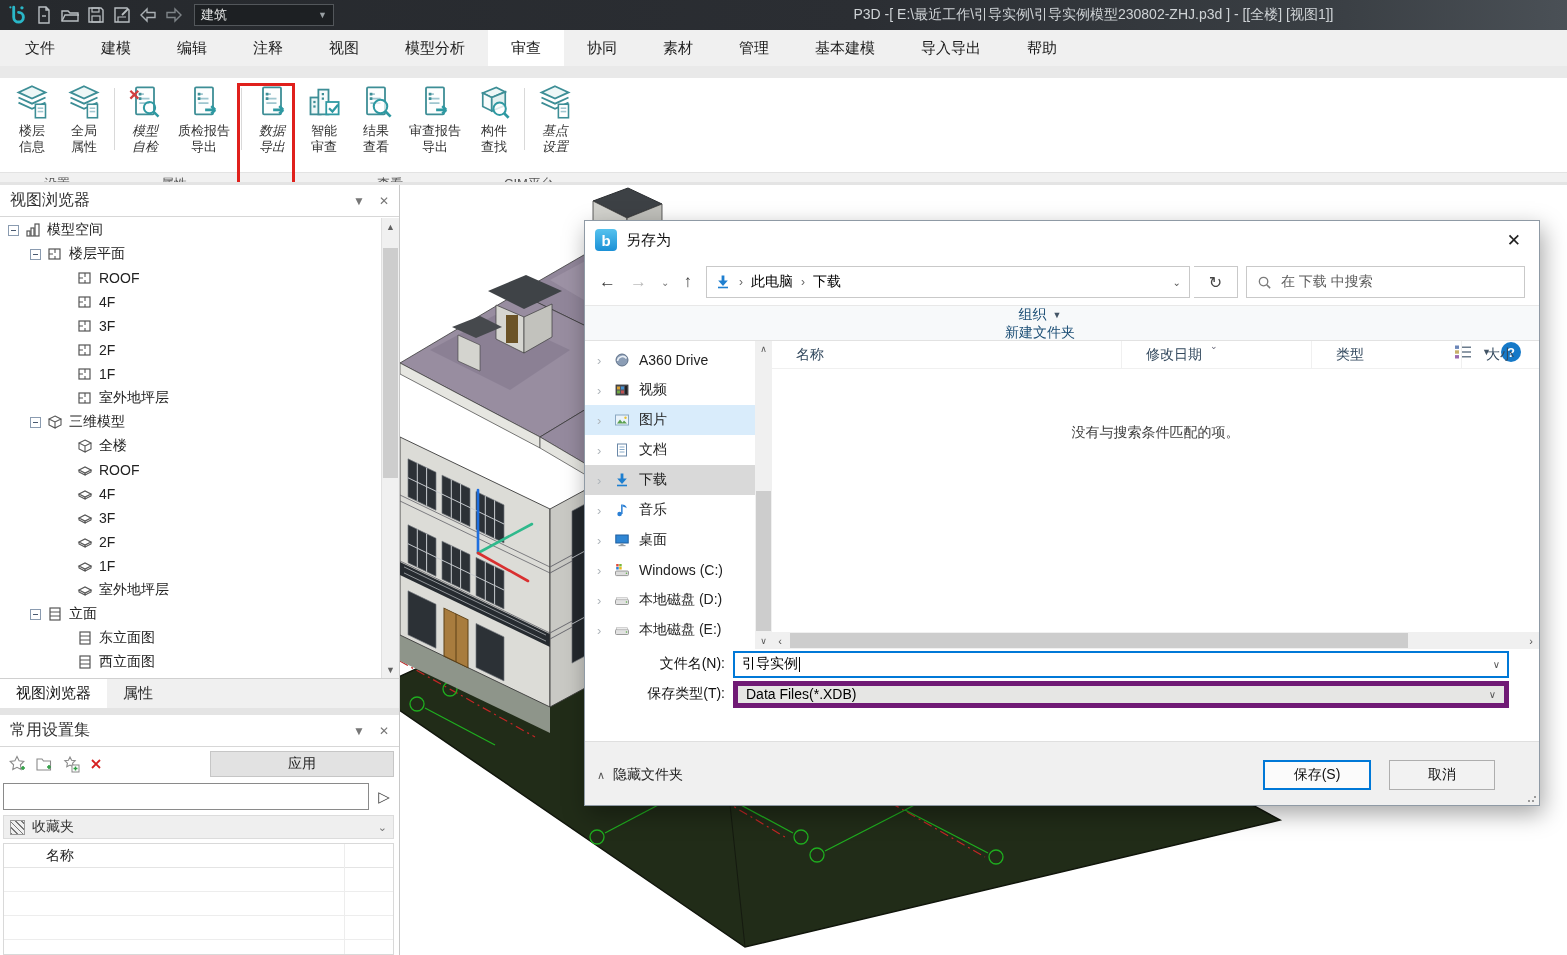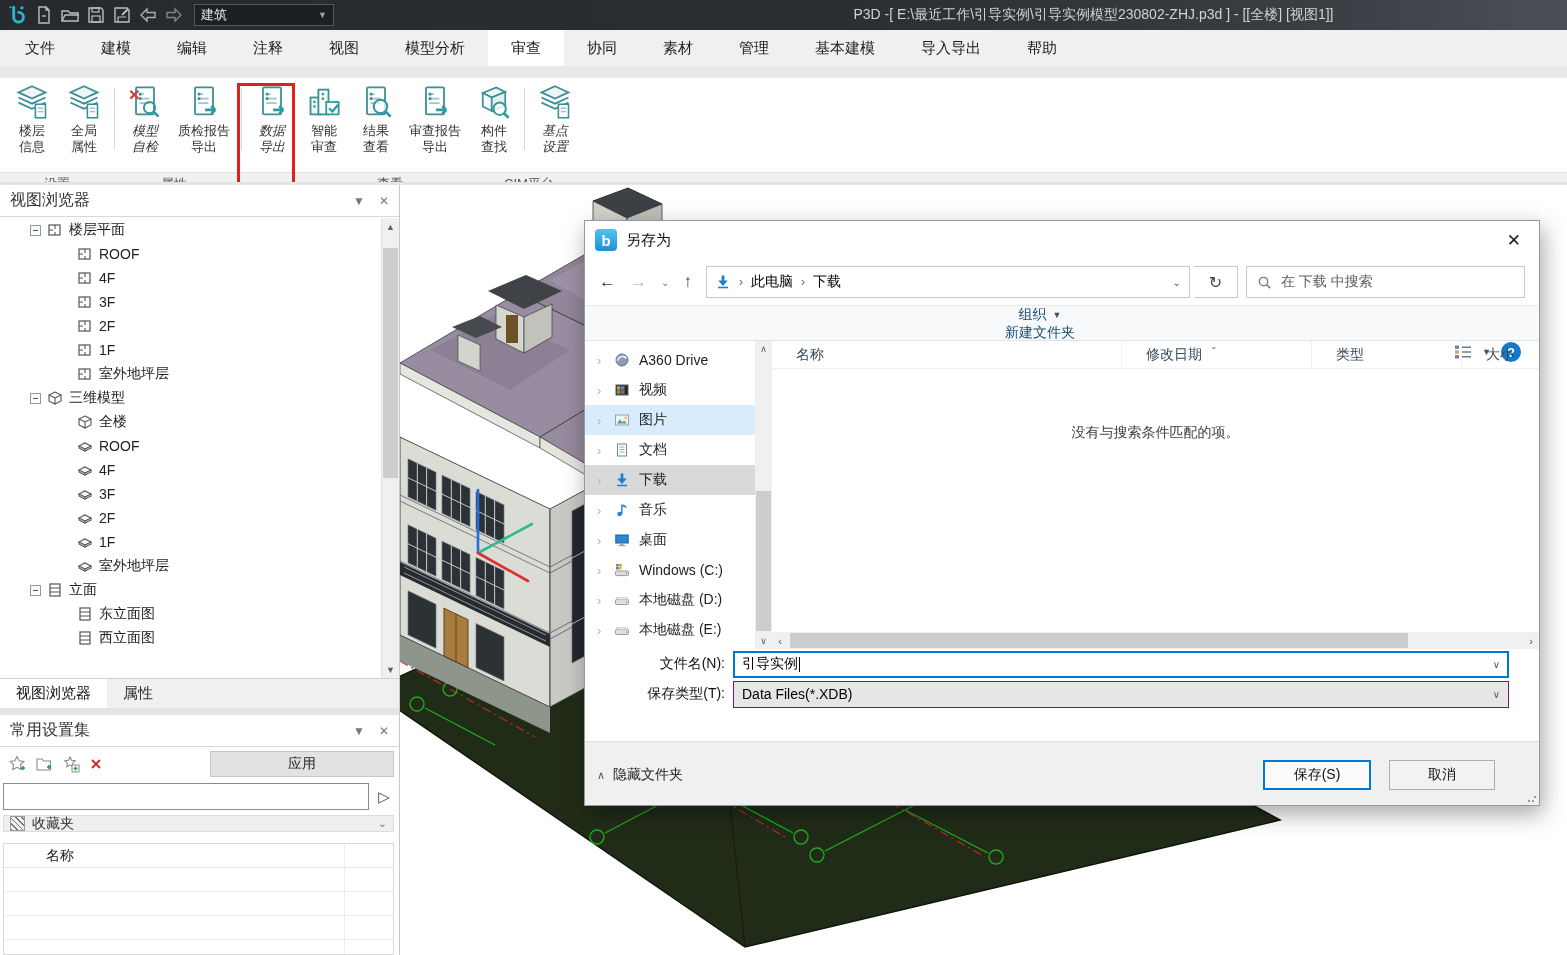--- a/index.html
+++ b/index.html
@@ -62,21 +62,21 @@
   .btab.active { background:#fff; color:#111; }
   .lgap { height:7px; background:#e4e4e4; border-right:1px solid #c8c8c8; }
 
   .sp { flex:1; position:relative; }
   .sp-tools { position:absolute; top:40px; left:8px; display:flex; align-items:center; gap:9px; }
   .sp-tools svg { display:block; }
   .apply-btn { position:absolute; top:36px; left:210px; width:184px; height:26px; background:#e2e2e2; border:1px solid #c6c6c6;
     font-size:14px; color:#222; display:flex; align-items:center; justify-content:center; }
   .sp-search { position:absolute; top:68px; left:3px; width:366px; height:27px; background:#fff; border:1px solid #8a8a8a; }
   .sp-go { position:absolute; top:68px; left:372px; width:24px; height:27px; font-size:15px; color:#444; display:flex; align-items:center; justify-content:center; }
-  .favbar { position:absolute; top:100px; left:3px; right:5px; height:17px; background:#efefef; border:1px solid #dcdcdc;
+  .favbar { position:absolute; top:100px; left:3px; right:5px; height:24px; background:#efefef; border:1px solid #dcdcdc;
     display:flex; align-items:center; font-size:14px; color:#333; padding:0 6px; }
   .favbar .hatch { width:15px; height:15px; margin-right:7px;
     background:repeating-linear-gradient(45deg,#777 0 1px,transparent 1px 4px); border:1px solid #999; }
   .favbar .chev { margin-left:auto; color:#777; font-size:11px; }
   .sp-table { position:absolute; top:128px; left:3px; right:5px; bottom:0; background:#fff; border:1px solid #d9d9d9; font-size:14px; color:#222; }
   .sp-trh { height:24px; display:flex; align-items:center; padding-left:42px; border-bottom:1px solid #e4e4e4; }
   .sp-tr { height:24px; display:flex; align-items:center; border-bottom:1px solid #ededed; }
   .sp-tr .fic { margin:0 10px 0 12px; }
   .sp-col-line { position:absolute; top:0; bottom:0; right:48px; width:1px; background:#ededed; }
 
@@ -125,21 +125,21 @@
   .fl-empty { margin-top:55px; text-align:center; color:#404040; }
   .hscroll { position:absolute; left:187px; right:0; bottom:0; height:17px; background:#f0f0f0; display:flex; align-items:center; }
   .hscroll .arr { width:16px; text-align:center; color:#555; font-size:11px; }
   .hscroll .thumb { height:15px; background:#cdcdcd; width:618px; margin-left:2px; }
   .hscroll .spacer { flex:1; }
   .frow { height:30px; display:flex; align-items:center; padding:0 4px 0 30px; }
   .frow .flab { width:118px; text-align:right; padding-right:8px; color:#111; }
   .combo { flex:1; height:27px; border:1px solid #7a7a7a; display:flex; align-items:center; padding:0 8px; position:relative; background:#fff; margin-right:26px; }
   .combo .cchev { position:absolute; right:8px; color:#555; font-size:10px; }
   .combo.focus { border:1px solid #0078d7; box-shadow:0 0 0 1px #0078d7 inset; }
-  .combo.gray { background:#e6e6e4; border:1px solid #701a75; }
+  .combo.gray { background:#e6e6e4; border:5px solid #701a75; }
   .caret { display:inline-block; width:1px; height:15px; background:#000; margin-left:1px; vertical-align:-2px; }
   .dlg-foot { position:absolute; left:0; right:0; bottom:0; height:64px; background:#f0f0f0; border-top:1px solid #dfdfdf; }
   .hidefold { position:absolute; left:12px; top:24px; display:flex; align-items:center; gap:8px; color:#222; }
   .hidefold .up { color:#555; font-size:11px; }
   .btn { position:absolute; top:18px; height:30px; display:flex; align-items:center; justify-content:center; font-size:14px; color:#111; background:#fbfbfb; }
   .btn.save { left:678px; width:108px; border:2px solid #0078d7; }
   .btn.cancel { left:804px; width:106px; border:1px solid #aeaeae; background:#f2f2f2; }
   .grip { position:absolute; right:2px; bottom:2px; width:10px; height:10px;
     background:radial-gradient(circle at 2px 8px,#9a9a9a 1px,transparent 1.4px),
                radial-gradient(circle at 6px 8px,#9a9a9a 1px,transparent 1.4px),
@@ -610,20 +610,27 @@
 
     <div class="leftcol">
       <div class="panel vb">
         <div class="phead">
           <span class="ptitle">视图浏览器</span>
           <span class="pbtn">▼</span>
           <span class="pbtn">✕</span>
         </div>
         <div class="tree">
 
+            <div class="trow lvl-0">
+              <span class="expander exp"></span>
+              <svg class="ticon">
+                <use href="#i-site"></use>
+              </svg>
+              <span>模型空间</span>
+            </div>
 
             <div class="trow lvl-1">
               <span class="expander exp"></span>
               <svg class="ticon">
                 <use href="#i-plan"></use>
               </svg>
               <span>楼层平面</span>
             </div>
 
             <div class="trow lvl-2">

